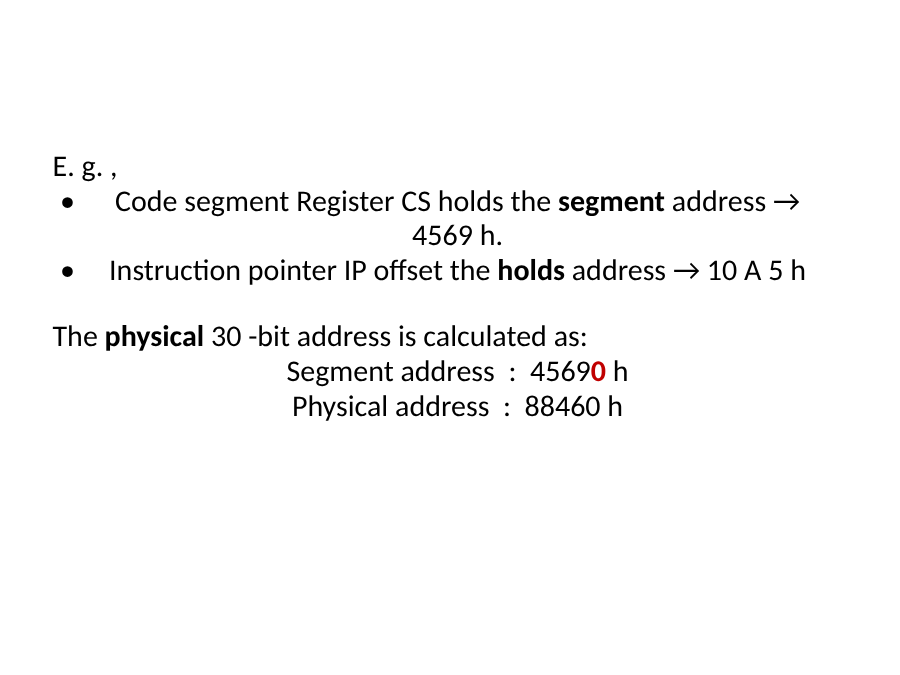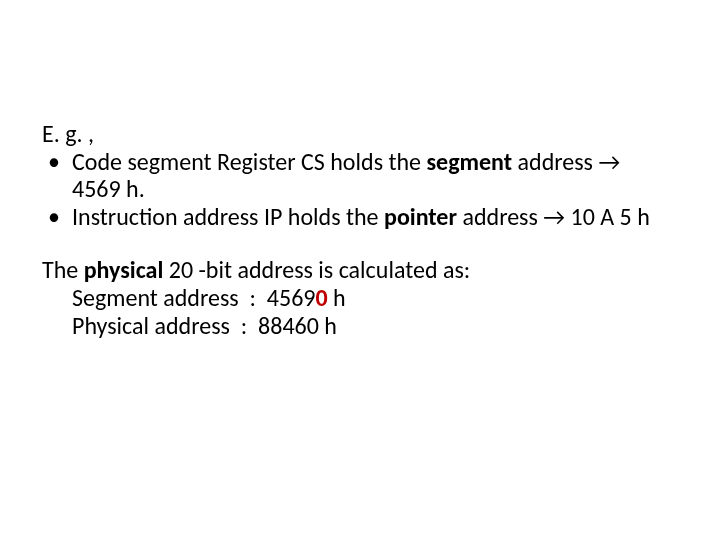--- a/index.html
+++ b/index.html
@@ -24,62 +24,64 @@
   }
   ul.bullets {
     list-style: none;
     margin: 0;
     padding: 0;
   }
   ul.bullets > li {
     position: relative;
     padding-left: 30px;
     margin: 0;
+    text-align: center;
   }
   ul.bullets > li::before {
     content: "•";
     position: absolute;
     left: 6px;
     top: 0;
     font-size: 24px;
     line-height: 1.15;
   }
   .gap {
     height: 26px;
   }
   .calc-block {
     margin: 0;
   }
   .calc-line {
     padding-left: 30px;
     margin: 0;
     white-space: pre;
+    text-align: center;
   }
   .b { font-weight: 700; }
   .red0 { color: #c00000; font-weight: 700; }
 </style>
 </head>
 <body>
 
 <div class="slide">
 
   <p class="eg">E. g. ,</p>
 
   <ul class="bullets">
     <li>
       <span>Code segment Register CS holds the </span><span class="b">segment</span><span> address </span><span>→</span><span> 4569 h.</span>
     </li>
     <li>
-      <span>Instruction address IP holds the </span><span class="b">pointer</span><span> address </span><span>→</span><span> 10 A 5 h</span>
+      <span>Instruction pointer IP offset the </span><span class="b">holds</span><span> address </span><span>→</span><span> 10 A 5 h</span>
     </li>
   </ul>
 
   <div class="gap"></div>
 
   <div class="calc-block">
     <p style="margin:0">
-      <span>The </span><span class="b">physical</span><span> 20 -bit address is calculated as:</span>
+      <span>The </span><span class="b">physical</span><span> 30 -bit address is calculated as:</span>
     </p>
     <p class="calc-line"><span>Segment address  :  4569</span><span class="red0">0</span><span> h</span></p>
     <p class="calc-line">Physical address  :  88460 h</p>
   </div>
 
 </div>
 
 </body></html>

